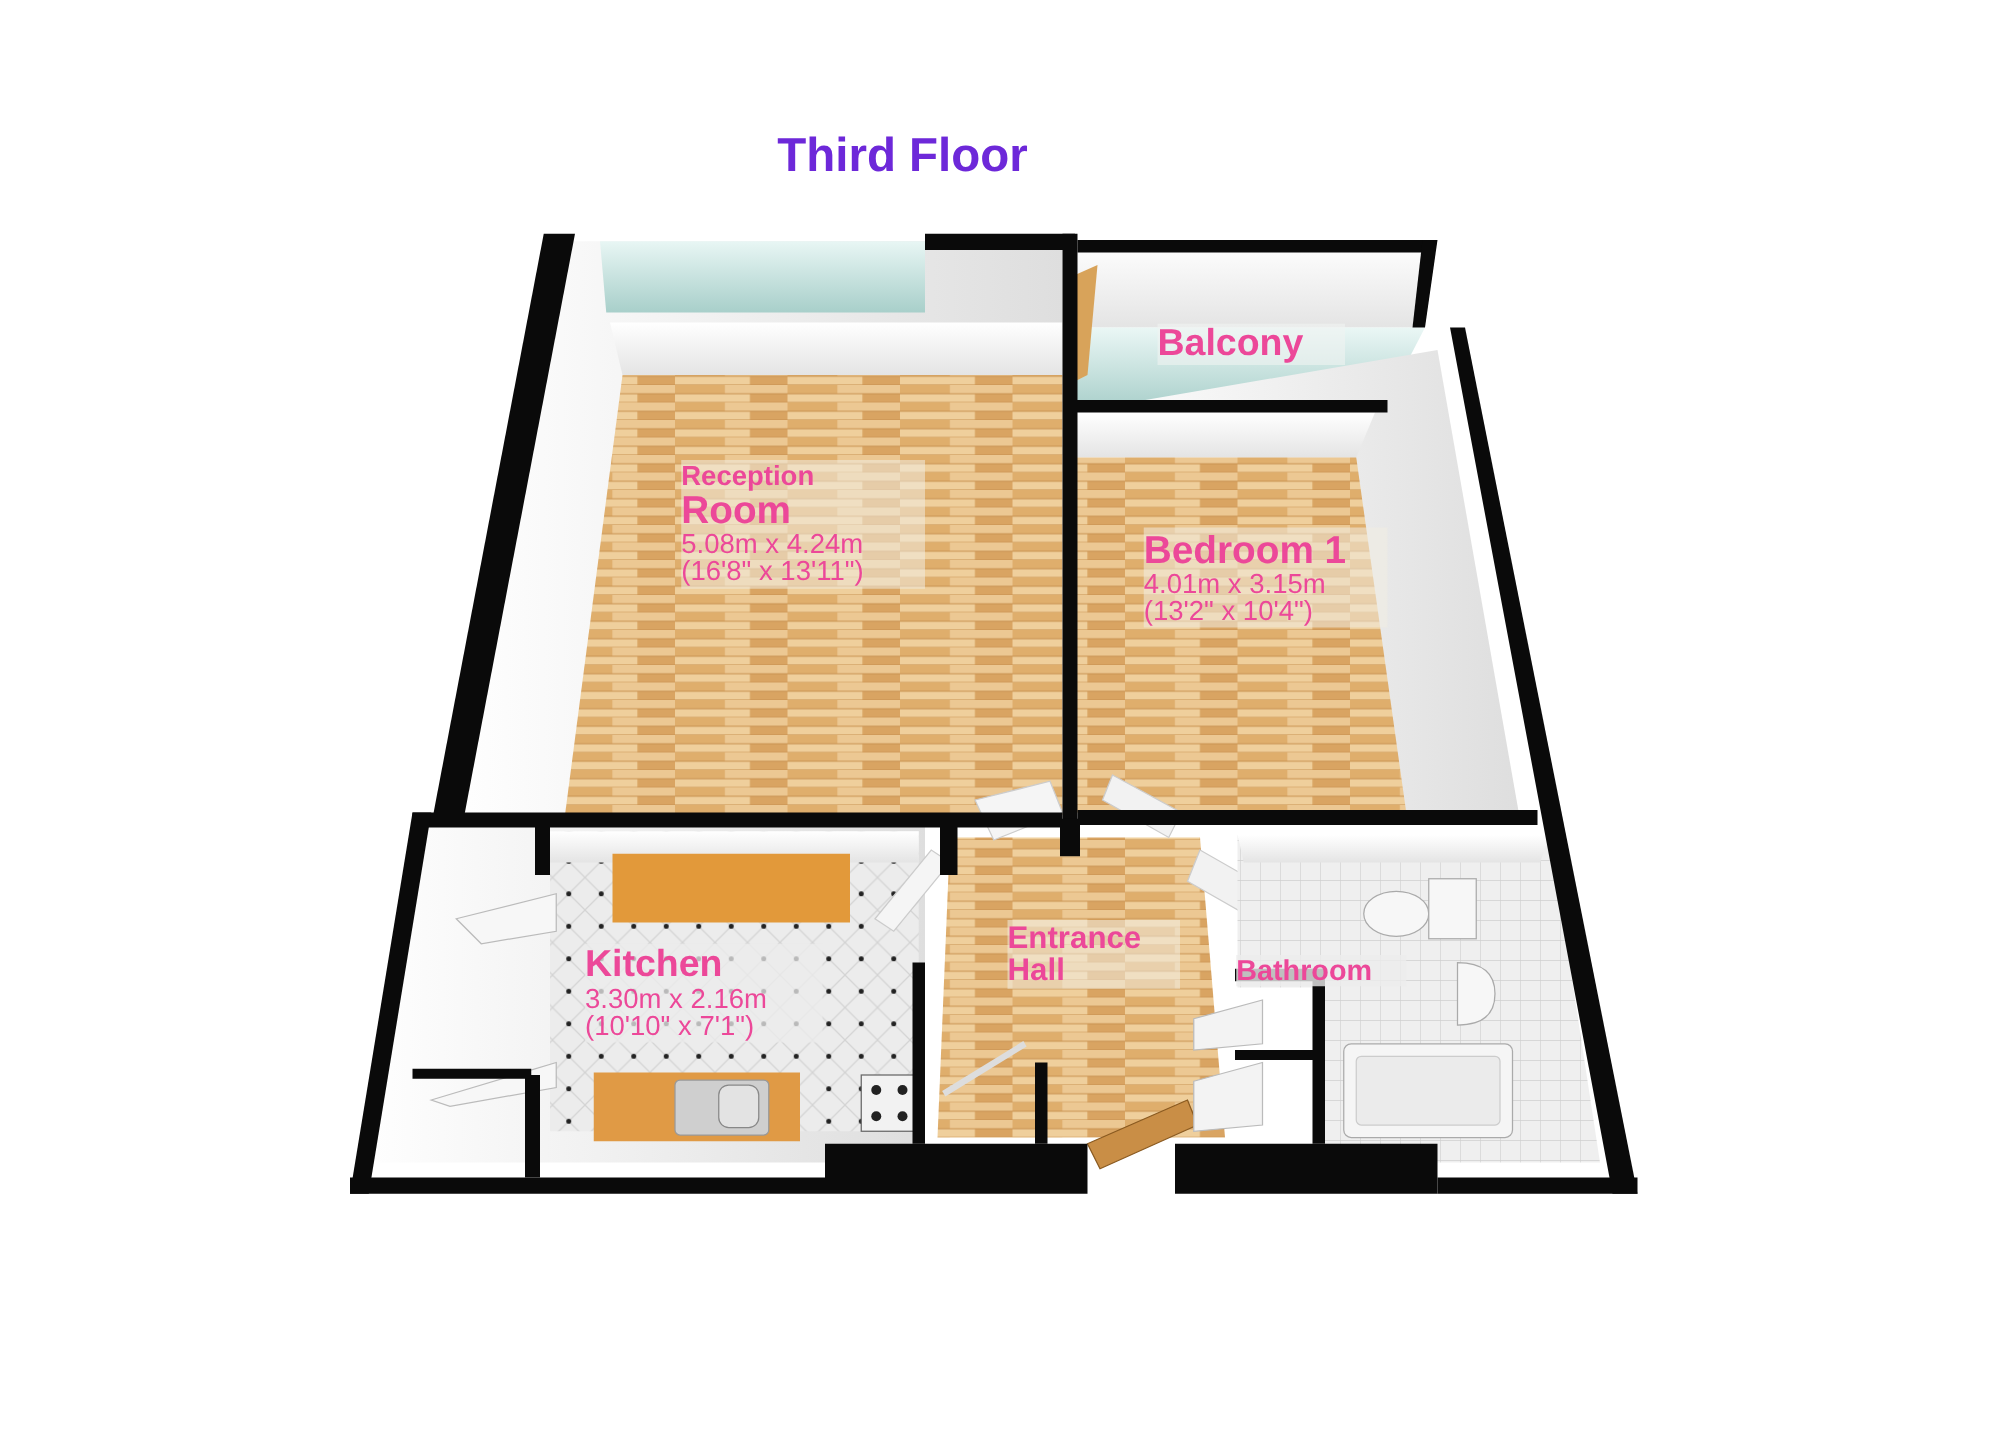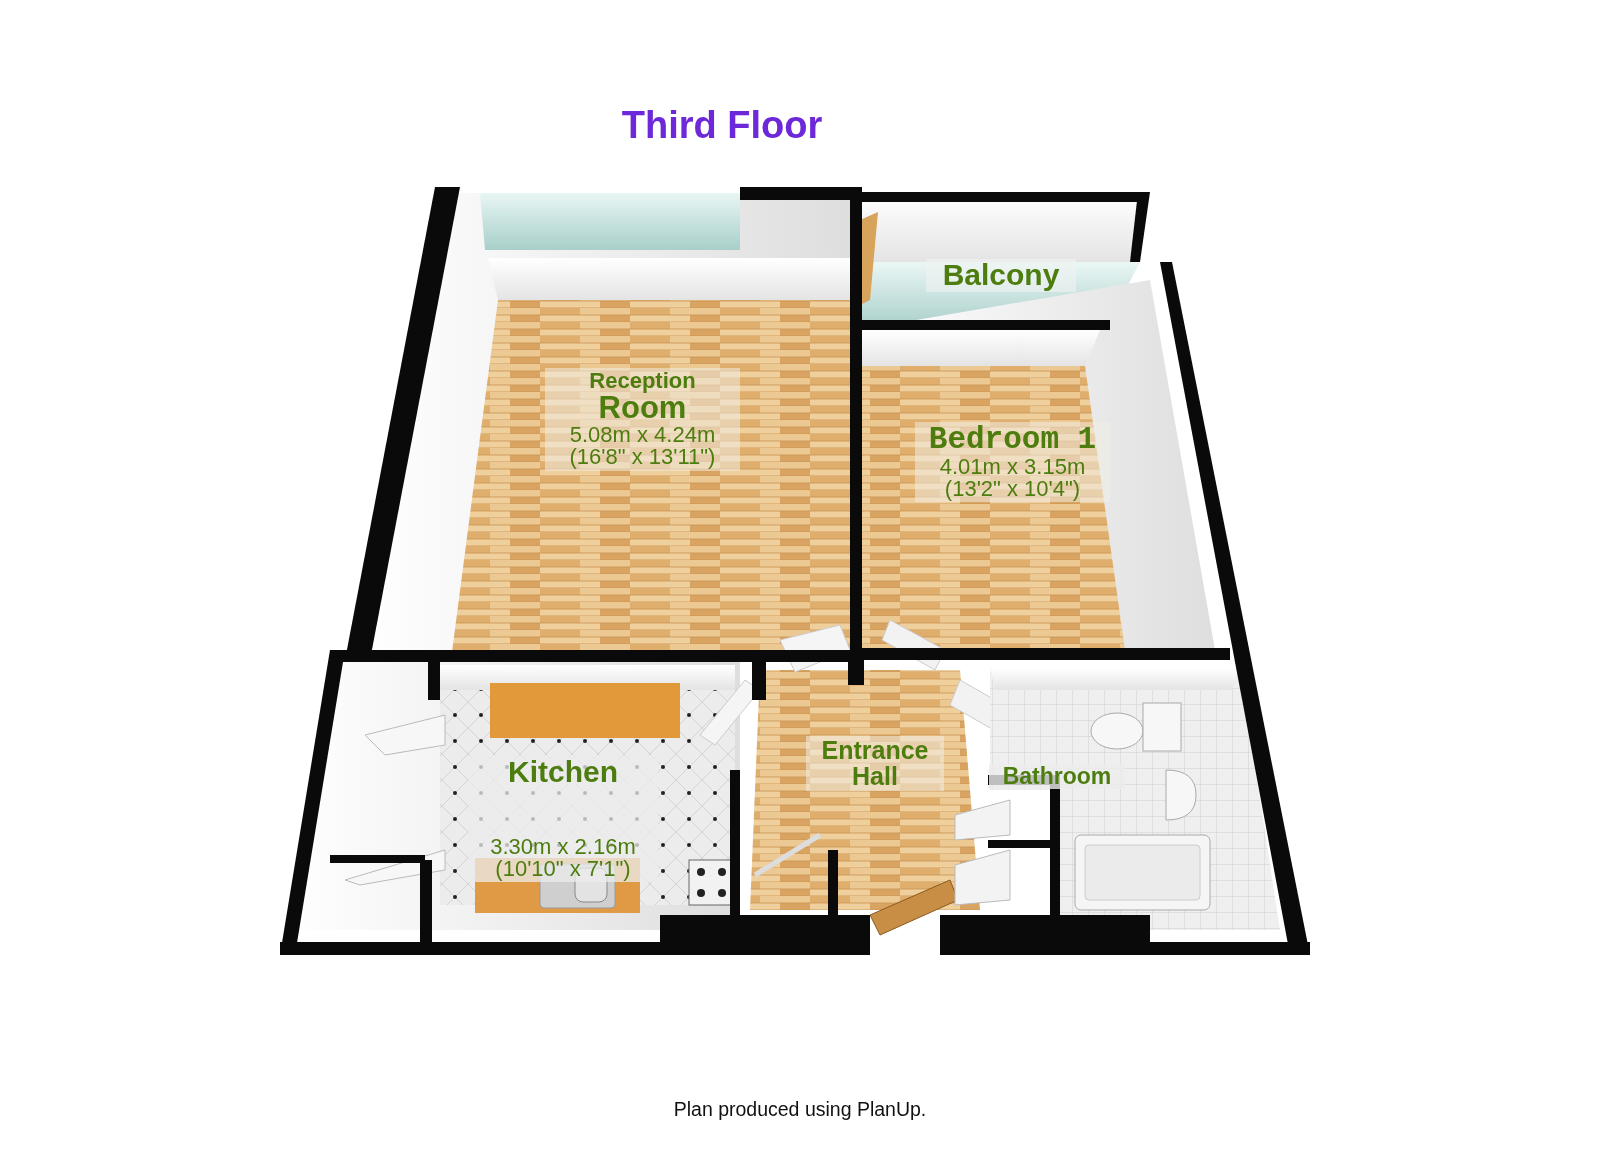--- a/index.html
+++ b/index.html
@@ -1,19 +1,19 @@
 <!DOCTYPE html>
 <html><head>
 <meta charset="utf-8">
 <style>
   html, body { margin: 0; padding: 0; background: #ffffff; }
   body { width: 1600px; height: 1163px; position: relative; overflow: hidden; font-family: "Liberation Sans", sans-serif; }
   .title { position: absolute; left: 0; width: 1444px; top: 104px; text-align: center; font-weight: bold; font-size: 38px; color: #6d28d9; font-family: "Liberation Sans", sans-serif; }
   svg.plan { position: absolute; left: 0; top: 0; }
-  .lbl { position: absolute; text-align: center; color: #4d7c0f; font-family: "Liberation Sans", sans-serif; background: rgba(240,236,226,0.55); line-height: 1.02; }
+  .lbl { position: absolute; color: #ec4899; font-family: "Liberation Sans", sans-serif; background: rgba(240,236,226,0.55); line-height: 1.02; }
   .lbl .name { font-weight: bold; display: block; }
   .lbl .dim { display: block; }
   .footer { position: absolute; left: 0; width: 1600px; top: 1097px; text-align: center; font-size: 19.5px; color: #111; font-family: "Liberation Sans", sans-serif; line-height: 25px; }
 </style>
 </head>
 <body>
 
 <div class="title">Third Floor</div>
 
 <svg class="plan" width="1600" height="1163" viewBox="0 0 1600 1163">
@@ -137,39 +137,38 @@
 </svg>
 
 <div class="lbl" style="left:545px; top:368px; width:195px; padding:2px 0;">
   <span class="name" style="font-size:22px;">Reception</span>
   <span class="name" style="font-size:31px;">Room</span>
   <span class="dim" style="font-size:22px;">5.08m x 4.24m</span>
   <span class="dim" style="font-size:22px;">(16'8" x 13'11")</span>
 </div>
 
 <div class="lbl" style="left:915px; top:422px; width:195px; padding:2px 0;">
-  <span class="name" style="font-size:31px;font-family:Liberation Mono, monospace;">Bedroom 1</span>
+  <span class="name" style="font-size:31px;">Bedroom 1</span>
   <span class="dim" style="font-size:22px;">4.01m x 3.15m</span>
   <span class="dim" style="font-size:22px;">(13'2" x 10'4")</span>
 </div>
 
 <div class="lbl" style="left:926px; top:259px; width:150px; padding:1px 0; background:rgba(240,244,242,0.6);">
   <span class="name" style="font-size:30px;">Balcony</span>
 </div>
 
 <div class="lbl" style="left:468px; top:755px; width:190px; padding:2px 0; background:rgba(236,236,236,0.75);">
   <span class="name" style="font-size:30px;">Kitchen</span>
-  <span class="dim" style="font-size:22px;margin-top:48px;">3.30m x 2.16m</span>
+  <span class="dim" style="font-size:22px;">3.30m x 2.16m</span>
   <span class="dim" style="font-size:22px;">(10'10" x 7'1")</span>
 </div>
 
 <div class="lbl" style="left:806px; top:736px; width:138px; padding:2px 0;">
   <span class="name" style="font-size:25px;">Entrance</span>
   <span class="name" style="font-size:25px;">Hall</span>
 </div>
 
 <div class="lbl" style="left:989px; top:764px; width:136px; padding:1px 0; background:rgba(236,236,236,0.8);">
   <span class="name" style="font-size:23px;">Bathroom</span>
 </div>
 
 <div class="footer">
-  <div>Plan produced using PlanUp.</div>
 </div>
 
 </body></html>

